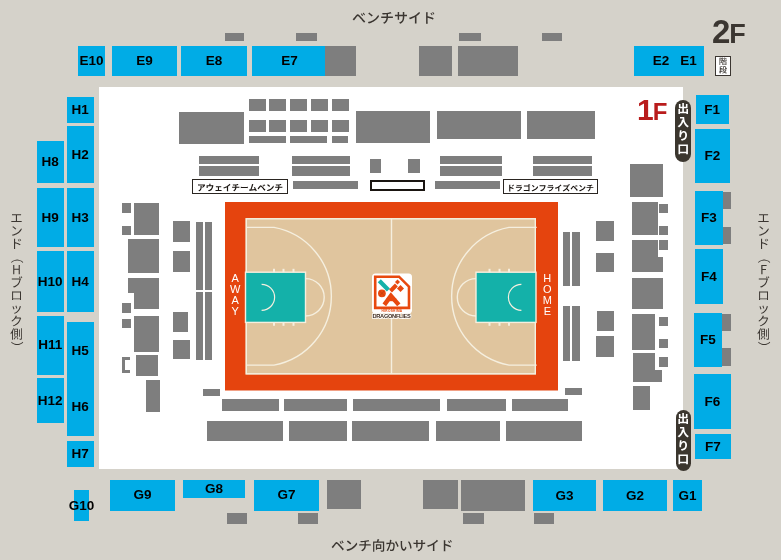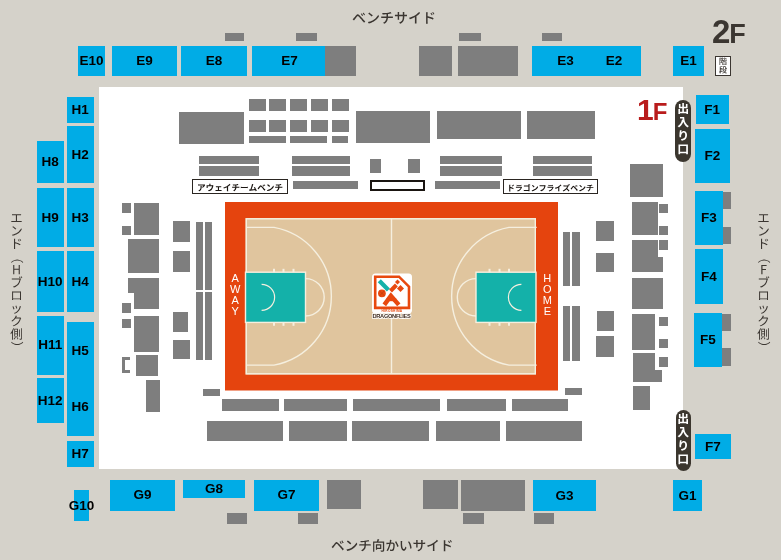--- a/index.html
+++ b/index.html
@@ -33,23 +33,22 @@
 <div class="s" style="left:181px;top:46px;width:66px;height:30px">E8</div>
 
 <div class="s" style="left:252px;top:46px;width:75px;height:30px">E7</div>
 
 <div class="g" style="left:325px;top:46px;width:31px;height:30px"></div>
 
 <div class="g" style="left:419px;top:46px;width:33px;height:30px"></div>
 
 <div class="g" style="left:458px;top:46px;width:60px;height:30px"></div>
 
-<div class="s" style="left:532px;top:46px;width:67px;height:30px">E3</div>
-
-<div class="s" style="left:587px;top:46px;width:54px;height:30px">E2</div>
+
+<div class="s" style="left:634px;top:46px;width:54px;height:30px">E2</div>
 
 <div class="s" style="left:673px;top:46px;width:31px;height:30px">E1</div>
 
 <div class="g" style="left:225px;top:33px;width:19px;height:8px"></div>
 
 <div class="g" style="left:296px;top:33px;width:21px;height:8px"></div>
 
 <div class="g" style="left:459px;top:33px;width:22px;height:8px"></div>
 
 <div class="g" style="left:542px;top:33px;width:20px;height:8px"></div>
@@ -97,39 +96,41 @@
 <div class="g" style="left:723px;top:227px;width:7.5px;height:17px"></div>
 
 <div class="s" style="left:695px;top:249px;width:28px;height:55px">F4</div>
 
 <div class="s" style="left:694px;top:312.5px;width:28px;height:54.5px">F5</div>
 
 <div class="g" style="left:722px;top:313.5px;width:9px;height:17px"></div>
 
 <div class="g" style="left:722px;top:348px;width:9px;height:18px"></div>
 
+<div class="s" style="left:694px;top:374px;width:37px;height:54.5px">F6</div>
 
 <div class="s" style="left:695px;top:434px;width:36px;height:25px">F7</div>
 
 <div class="s" style="left:74px;top:490px;width:15px;height:31px">G10</div>
 
 <div class="s" style="left:110px;top:479.5px;width:65px;height:31px">G9</div>
 
 <div class="s" style="left:183px;top:479.5px;width:62px;height:18px">G8</div>
 
 <div class="s" style="left:254px;top:479.5px;width:65px;height:31px">G7</div>
 
 <div class="g" style="left:327px;top:479.5px;width:34px;height:29.5px"></div>
 
 <div class="g" style="left:423px;top:479.5px;width:35px;height:29px"></div>
 
 <div class="g" style="left:461px;top:479.5px;width:64px;height:31.5px"></div>
 
 <div class="s" style="left:533px;top:479.5px;width:63px;height:31.5px">G3</div>
 
+<div class="s" style="left:603px;top:479.5px;width:64px;height:31.5px">G2</div>
 
 <div class="s" style="left:673px;top:479.5px;width:29px;height:31.5px">G1</div>
 
 <div class="g" style="left:227px;top:513px;width:20px;height:11px"></div>
 
 <div class="g" style="left:298px;top:513px;width:20px;height:11px"></div>
 
 <div class="g" style="left:463px;top:513px;width:21px;height:11px"></div>
 
 <div class="g" style="left:534px;top:513px;width:20px;height:11px"></div>

